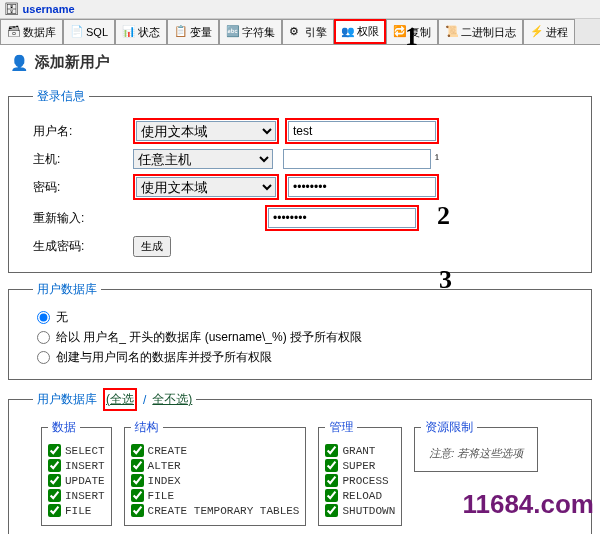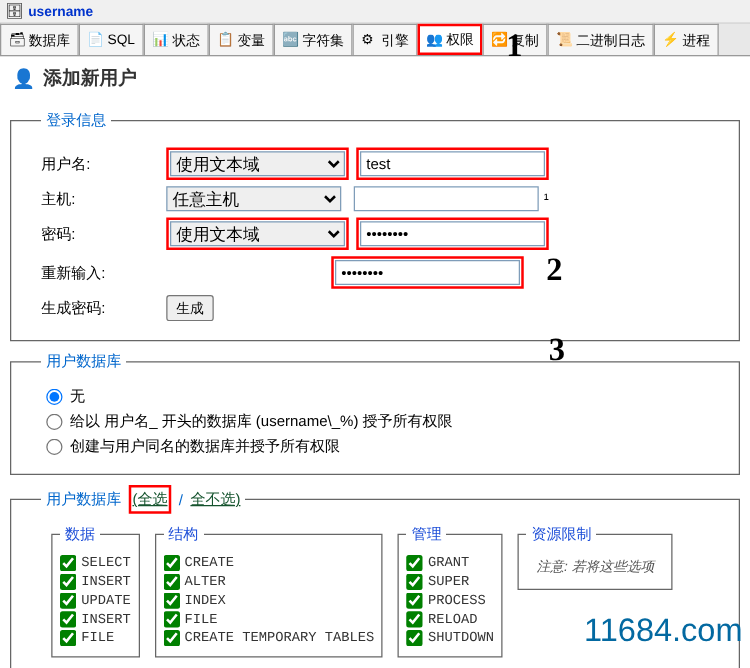--- a/index.html
+++ b/index.html
@@ -22,21 +22,21 @@
 .annot { position: absolute; font-family: "Comic Sans MS", cursive; font-size: 26px; font-weight: bold; color: #000; }
 .radio-row { display: flex; align-items: center; gap: 6px; margin: 3px 0; }
 .radio-row input { margin-left: 4px; }
 .link { color: #14532d; text-decoration: underline; cursor: pointer; }
 .note { font-style: italic; color: #555; margin: 4px 8px; }
 .priv-groups { display: flex; gap: 12px; padding: 0 8px; }
 .priv-col fieldset { margin: 0; padding: 6px; }
 .priv-col legend { color: #1d4ed8; margin-top: 20px; }
 .chk-row { display: flex; align-items: center; gap: 4px; margin: 2px 0; font-family: "Courier New", monospace; font-size: 11px; color: #333; }
 .chk-row input { accent-color: green; }
-.watermark { position: fixed; right: 6px; bottom: 14px; font-size: 26px; font-weight: normal; color: #0369a1; font-family: Arial; }
+.watermark { position: fixed; right: 6px; bottom: 14px; font-size: 26px; font-weight: bold; color: #701a75; font-family: Arial; }
 .gen-legend { display: flex; gap: 6px; align-items: center; }
 </style>
 </head>
 <body>
 
 <div class="header">
   <span>🗄</span>
   <span class="header-title">username</span>
 </div>
 

